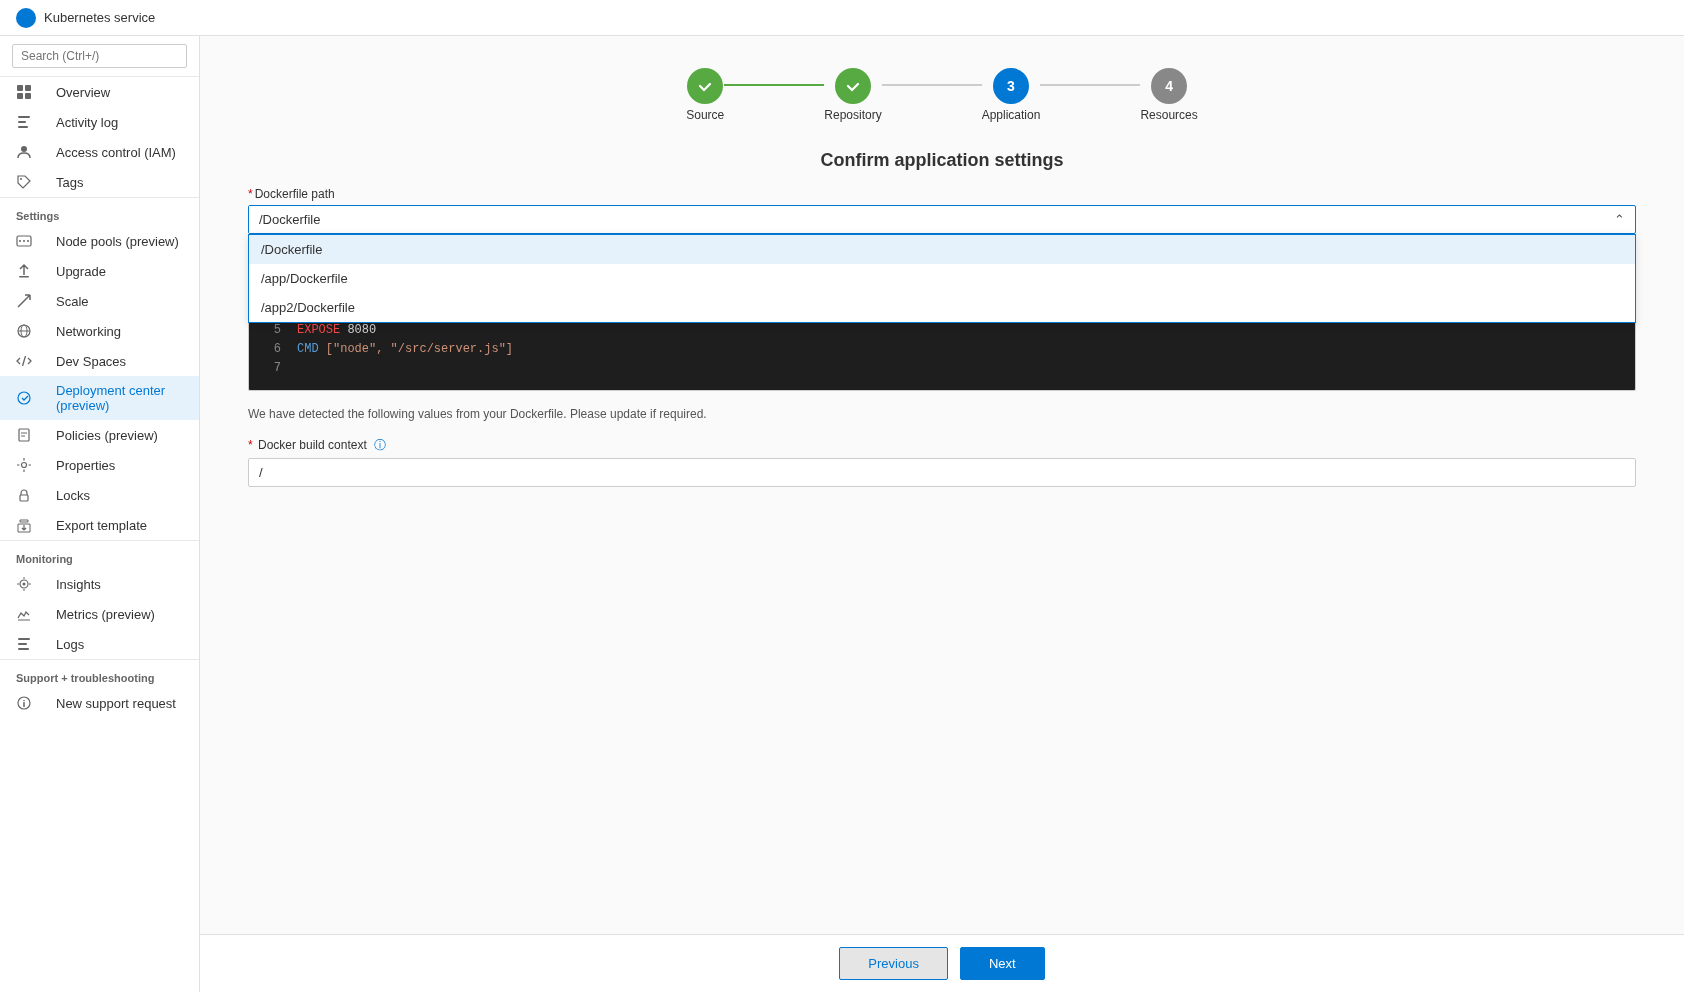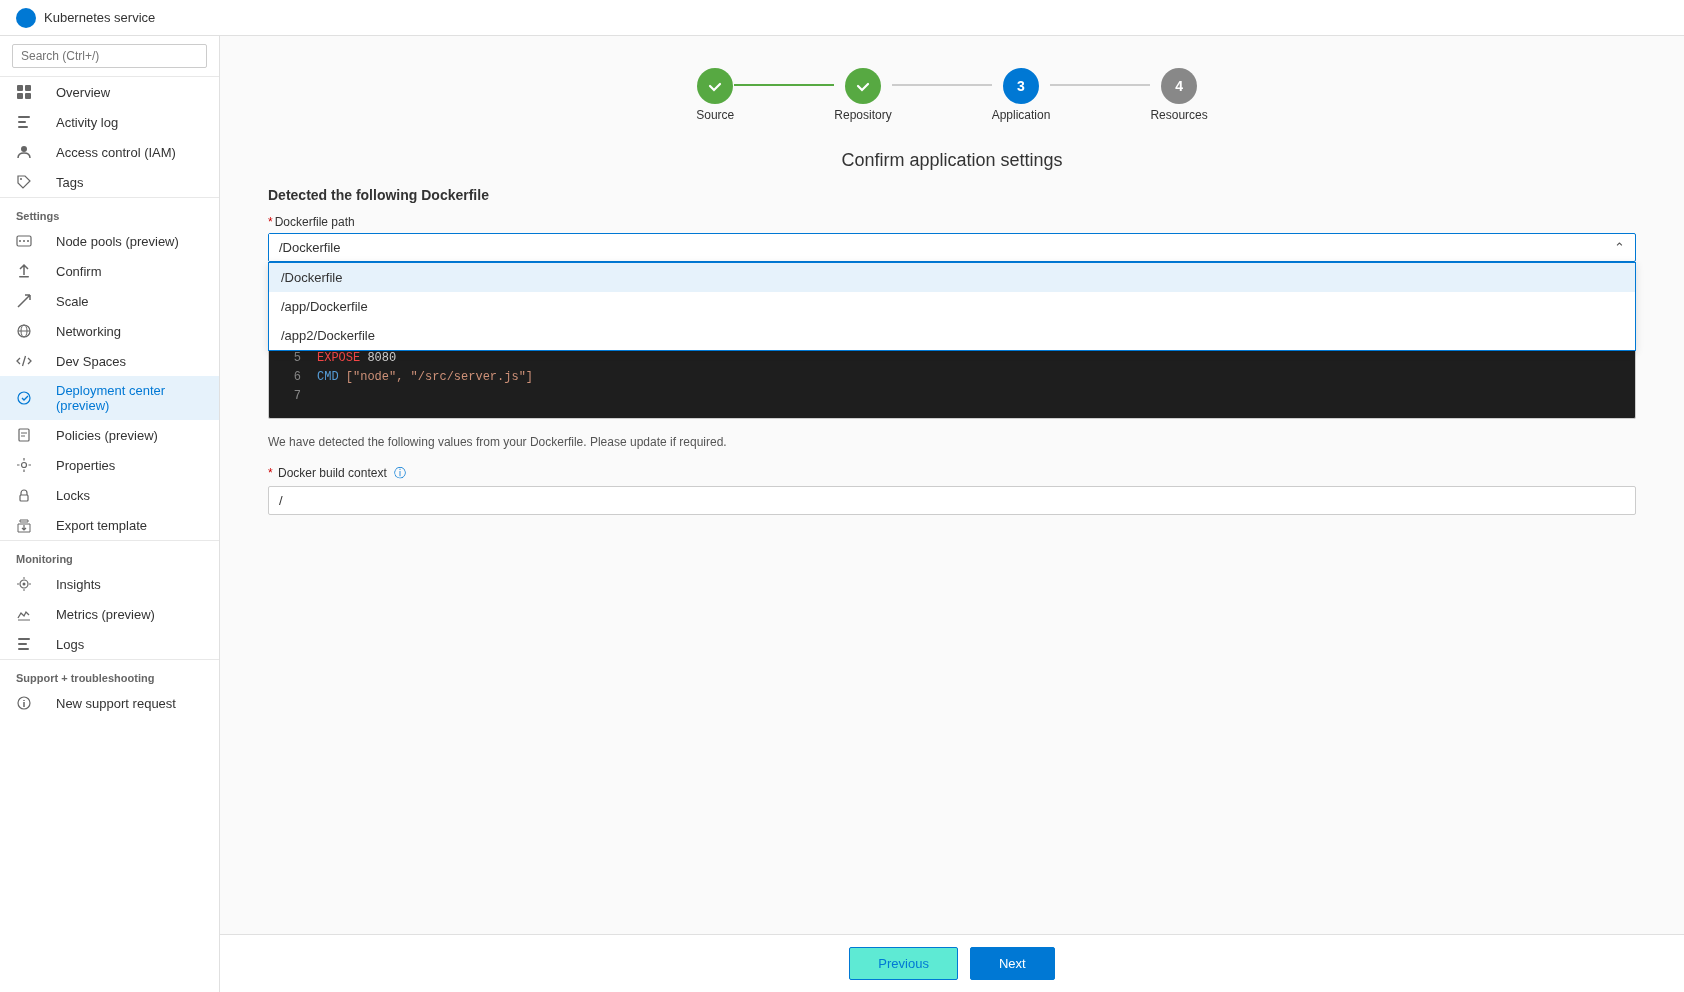--- a/index.html
+++ b/index.html
@@ -4,21 +4,21 @@
   <style>
     * { box-sizing: border-box; margin: 0; padding: 0; }
     body { font-family: 'Segoe UI', Arial, sans-serif; font-size: 13px; color: #333; background: #f2f2f2; display: flex; flex-direction: column; height: 992px; overflow: hidden; }
 
     .top-bar { background: #fff; border-bottom: 1px solid #e0e0e0; padding: 0 16px; height: 36px; display: flex; align-items: center; gap: 8px; flex-shrink: 0; }
     .top-bar-icon { width: 20px; height: 20px; background: #0078d4; border-radius: 50%; flex-shrink: 0; }
 
     .main-layout { display: flex; flex: 1; overflow: hidden; }
 
     
-    .sidebar { width: 220px; background: #fff; border-right: 1px solid #e0e0e0; display: flex; flex-direction: column; overflow-y: auto; flex-shrink: 0; }
+    .sidebar { width: 200px; background: #fff; border-right: 1px solid #e0e0e0; display: flex; flex-direction: column; overflow-y: auto; flex-shrink: 0; }
     .sidebar-search { padding: 8px 12px; border-bottom: 1px solid #e8e8e8; }
     .sidebar-search input { width: 100%; border: 1px solid #ccc; padding: 4px 8px; font-size: 12px; color: #555; border-radius: 2px; }
     .sidebar-item { display: flex; align-items: center; gap: 24px; padding: 7px 16px; cursor: pointer; color: #333; font-size: 13px; }
     .sidebar-item.active { background: #e6f2fb; color: #0078d4; }
     .sidebar-item .item-icon { width: 16px; height: 16px; flex-shrink: 0; display: flex; align-items: center; justify-content: center; }
     .sidebar-section-label { padding: 12px 16px 4px 16px; font-size: 11px; font-weight: 600; color: #666; text-transform: none; border-top: 1px solid #e8e8e8; }
 
     
     .content { flex: 1; overflow-y: auto; background: #fafafa; display: flex; flex-direction: column; }
     .content-inner { padding: 32px 48px; flex: 1; }
@@ -28,21 +28,21 @@
     .wizard-step { display: flex; flex-direction: column; align-items: center; position: relative; }
     .wizard-step-circle { width: 36px; height: 36px; border-radius: 50%; display: flex; align-items: center; justify-content: center; font-size: 14px; font-weight: 600; color: #fff; flex-shrink: 0; }
     .wizard-step-circle.completed { background: #57a942; }
     .wizard-step-circle.active { background: #0078d4; border: 3px solid #0078d4; }
     .wizard-step-circle.inactive { background: #888; }
     .wizard-step-label { font-size: 12px; color: #333; margin-top: 4px; }
     .wizard-connector { width: 100px; height: 2px; background: #ccc; margin-bottom: 20px; }
     .wizard-connector.done { background: #57a942; }
 
     
-    .form-title { font-size: 18px; font-weight: 400; color: #333; margin-bottom: 16px; text-align: center; }
+    .form-title { font-size: 18px; font-weight: 700; color: #333; margin-bottom: 16px; text-align: center; }
     .section-header { font-size: 14px; font-weight: 600; color: #333; margin-bottom: 12px; }
     .field-label { font-size: 12px; color: #333; margin-bottom: 4px; }
     .field-label .required { color: #c00; margin-right: 2px; }
     .form-field { margin-bottom: 16px; }
     .form-input { width: 100%; border: 1px solid #ccc; padding: 6px 10px; font-size: 13px; color: #333; border-radius: 2px; background: #fff; }
 
     
     .dropdown-container { position: relative; }
     .dropdown-input-row { display: flex; align-items: center; border: 1px solid #0078d4; background: #fff; border-radius: 2px; }
     .dropdown-input-row input { flex: 1; border: none; padding: 6px 10px; font-size: 13px; color: #333; outline: none; }
@@ -59,21 +59,21 @@
     .line-content { color: #d4d4d4; }
     .kw-blue { color: #569cd6; }
     .kw-red { color: #f44747; }
     .kw-string { color: #ce9178; }
     .kw-normal { color: #d4d4d4; }
 
     .info-text { font-size: 12px; color: #555; margin-bottom: 16px; }
 
     
     .bottom-bar { background: #fff; border-top: 1px solid #e0e0e0; padding: 12px 32px; display: flex; justify-content: center; gap: 12px; flex-shrink: 0; }
-    .btn-previous { background: #5eead4; border: 1px solid #0078d4; color: #0078d4; padding: 8px 28px; font-size: 13px; cursor: pointer; border-radius: 2px; }
+    .btn-previous { background: #e5e5e5; border: 1px solid #0078d4; color: #0078d4; padding: 8px 28px; font-size: 13px; cursor: pointer; border-radius: 2px; }
     .btn-next { background: #0078d4; border: 1px solid #0078d4; color: #fff; padding: 8px 28px; font-size: 13px; cursor: pointer; border-radius: 2px; }
 
     
     .check-svg { width: 18px; height: 18px; }
   </style>
 </head>
 <body>
 
 <div class="top-bar">
   <div class="top-bar-icon"></div>
@@ -141,21 +141,21 @@
       </span>
       <span>Node pools (preview)</span>
     </div>
     <div class="sidebar-item">
       <span class="item-icon">
         <svg width="16" height="16" viewBox="0 0 16 16" fill="none">
             <path d="M8 2v10M4 6l4-4 4 4" stroke="#666" stroke-width="1.5" fill="none"></path>
             <rect x="3" y="13" width="10" height="1.5" rx="0.75" fill="#666"></rect>
           </svg>
       </span>
-      <span>Confirm</span>
+      <span>Upgrade</span>
     </div>
     <div class="sidebar-item">
       <span class="item-icon">
         <svg width="16" height="16" viewBox="0 0 16 16" fill="none">
             <path d="M2 14L14 2M14 2H9M14 2v5" stroke="#666" stroke-width="1.5" fill="none"></path>
           </svg>
       </span>
       <span>Scale</span>
     </div>
     <div class="sidebar-item">
@@ -301,21 +301,20 @@
         <div class="wizard-step">
           <div class="wizard-step-circle inactive">
             <span>4</span>
           </div>
           <span class="wizard-step-label">Resources</span>
         </div>
       </div>
 
       <div class="form-title">Confirm application settings</div>
 
-      <div class="section-header">Detected the following Dockerfile</div>
 
       <div class="form-field">
         <div class="field-label">
           <span class="required">*</span><span>Dockerfile path</span>
         </div>
         <div class="dropdown-container">
           <div class="dropdown-input-row">
             <input type="text" value="/Dockerfile" style="">
             <span class="dropdown-chevron">⌃</span>
           </div>

